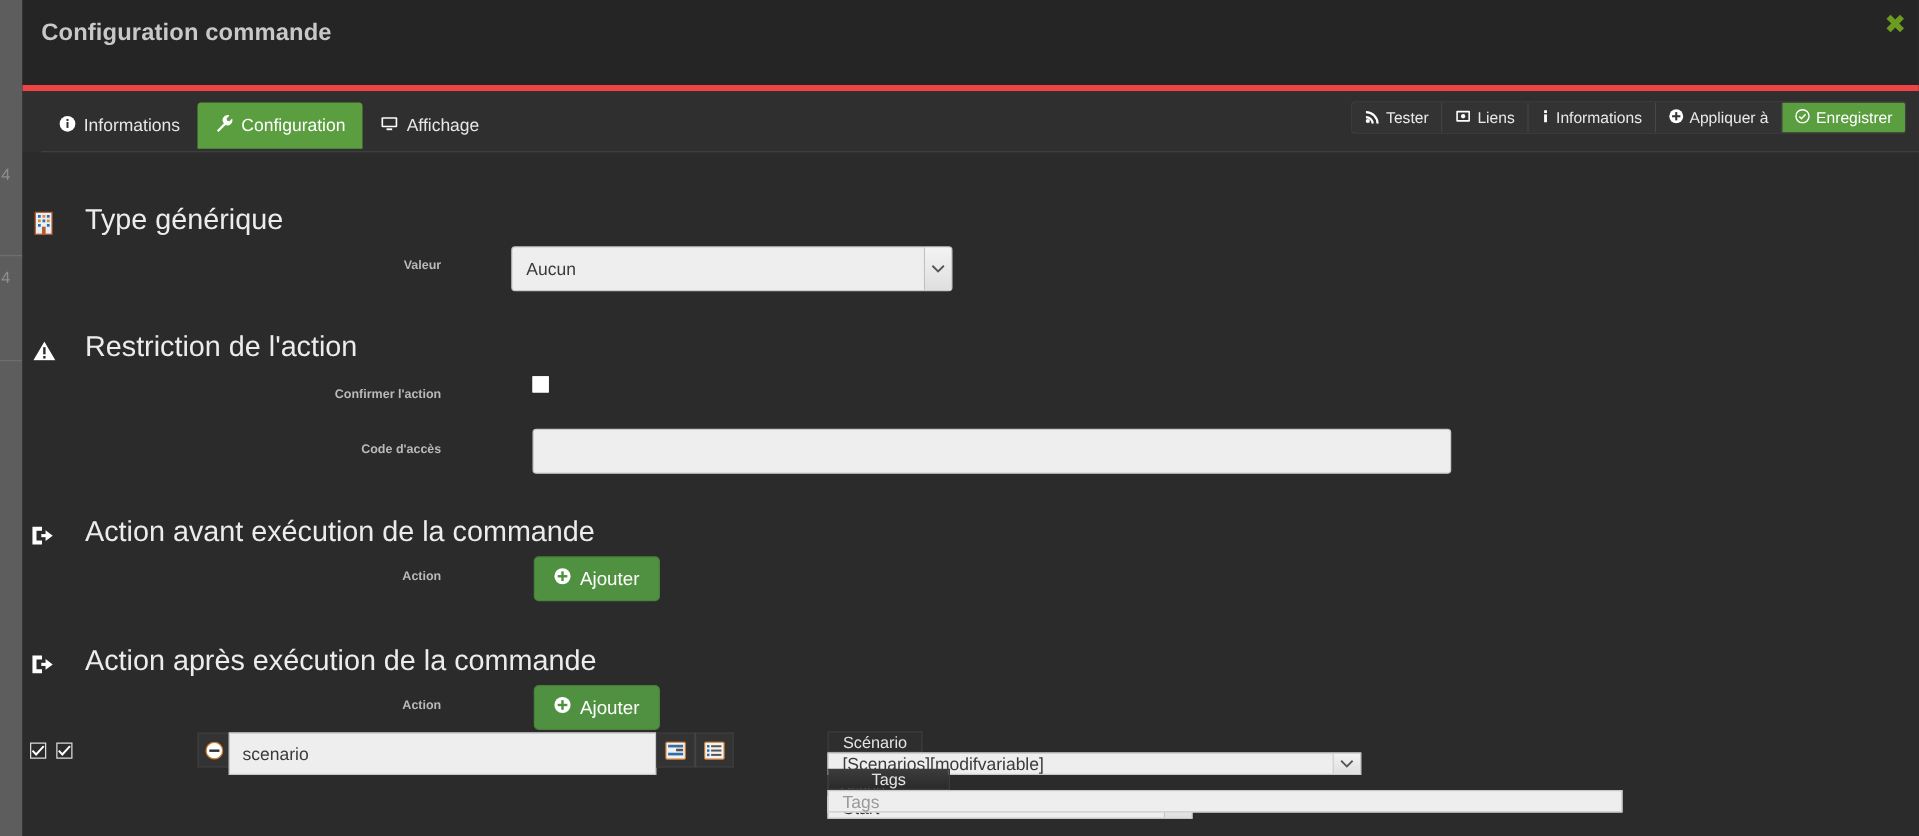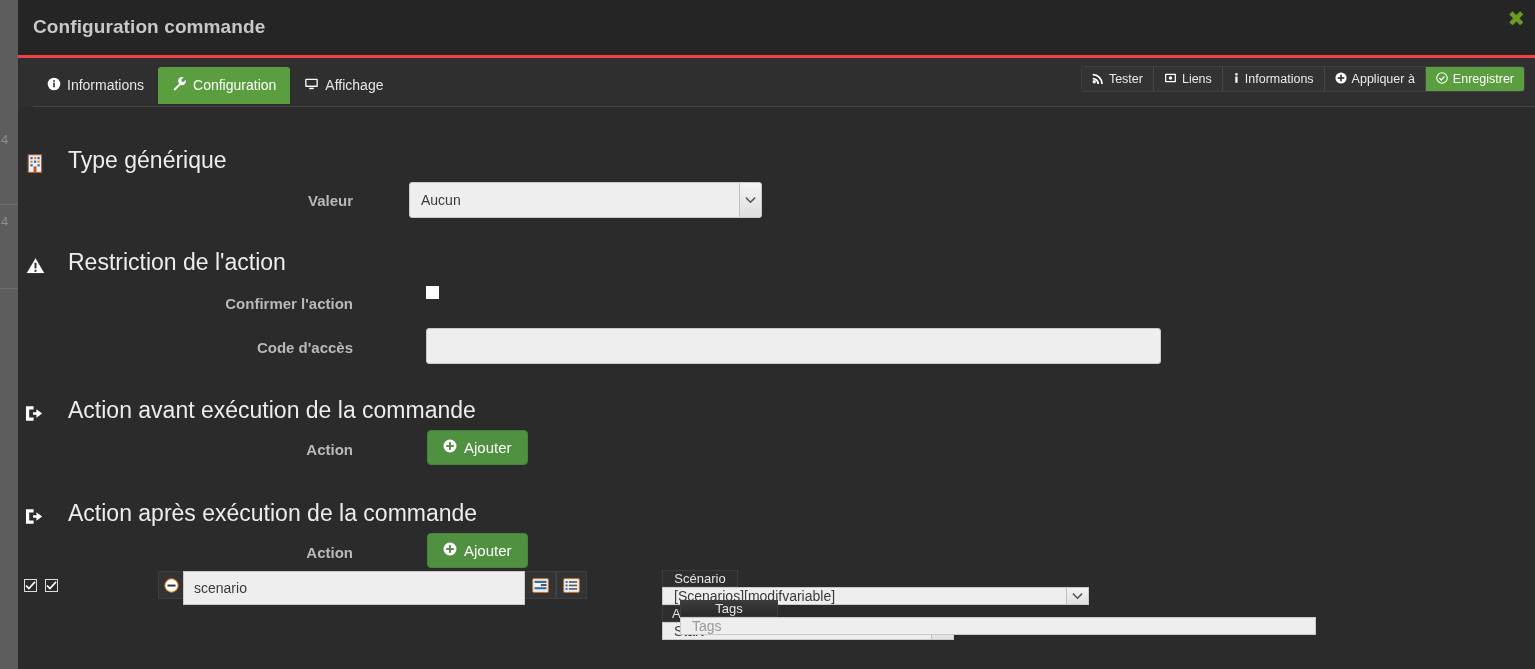--- a/index.html
+++ b/index.html
@@ -42,23 +42,23 @@
     position: absolute;
     left: 18px; top: 0;
     width: 1517px;
     height: 669px;
     background: #2b2b2b;
     z-index: 2;
   }
 
   .modal-header {
     position: relative;
-    height: 58px;
+    height: 73px;
     background: #252525;
-    border-bottom: 3px solid #ef4444;
+    border-bottom: 5px solid #ef4444;
   }
   .modal-title {
     position: absolute;
     left: 15px; top: 16px;
     font-size: 19px;
     font-weight: bold;
     color: #c8c8c8;
     letter-spacing: .1px;
   }
   .close-x {
@@ -151,21 +151,21 @@
   }
   .section-title .sicon {
     display: inline-flex;
     align-items: center;
     justify-content: center;
     width: 22px; height: 22px;
   }
 
   .form-label {
     position: absolute;
-    font-size: 15px;
+    font-size: 10px;
     font-weight: bold;
     color: #b9b9b9;
     text-align: right;
   }
 
   .txt-input, .sel-input {
     position: absolute;
     background: #eeeeee;
     border: 1px solid #c9c9c9;
     border-radius: 3px;
@@ -271,21 +271,21 @@
   }
   .ig-btn + .ig-btn { border-left: 1px solid #454545; }
 
   
   .right-panel {
     position: absolute;
     left: 662px; top: 579px;
     width: 873px;
   }
   .rp-row { display: flex; align-items: stretch; height: 30px; flex-direction: column; }
-  .rp-row.second { height: 28px; margin-left: 18px; }
+  .rp-row.second { height: 28px; }
   .rp-label {
     background: #2e2e2e;
     color: #e4e4e4;
     font-size: 13px;
     display: flex;
     align-items: center;
     justify-content: center;
     padding: 0 11px;
     border: 1px solid #3c3c3c;
     white-space: nowrap;

